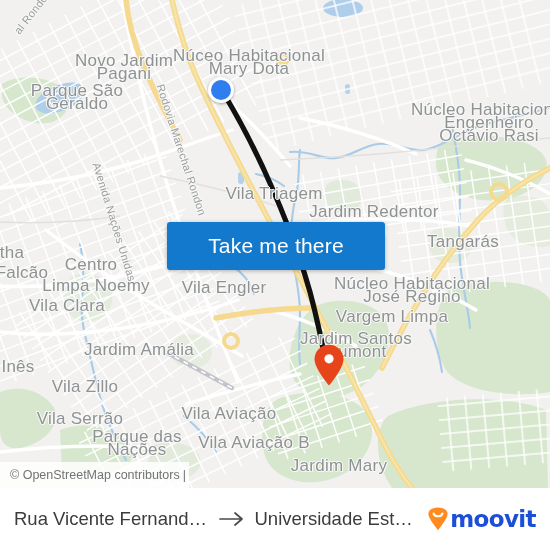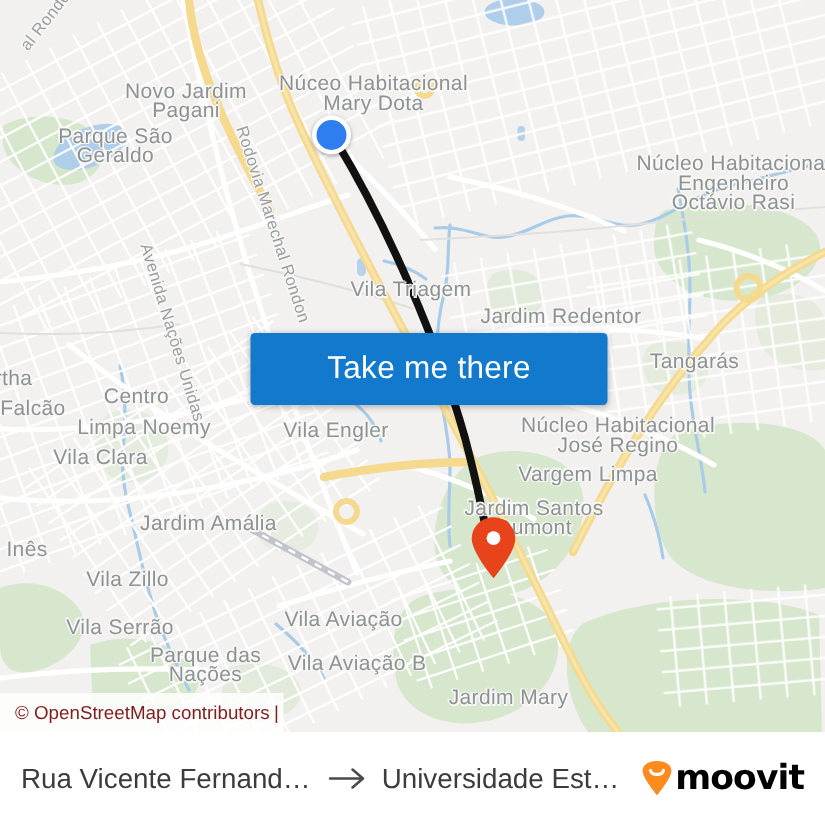--- a/index.html
+++ b/index.html
@@ -33,21 +33,21 @@
     left: 0; top: 0;
     width: 550px;
     height: 488px;
     display: block;
   }
 
   .maplabel {
     position: absolute;
     color: #8f9295;
     font-family: "Liberation Sans", sans-serif;
-    font-size: 14px;
+    font-size: 17px;
     line-height: 13px;
     letter-spacing: 0.25px;
     white-space: pre;
     text-align: center;
     transform: translate(-50%, -50%);
     pointer-events: none;
     text-shadow:
        1px 0 0 rgba(248,248,246,.95), -1px 0 0 rgba(248,248,246,.95),
        0 1px 0 rgba(248,248,246,.95), 0 -1px 0 rgba(248,248,246,.95),
        1px 1px 0 rgba(248,248,246,.85), -1px -1px 0 rgba(248,248,246,.85);
@@ -79,21 +79,21 @@
     position: absolute;
     left: 329px; top: 385px;
     width: 32px; height: 42px;
     margin-left: -16px; margin-top: -41px;
   }
 
   
   #take-me-there {
     position: absolute;
     left: 167px; top: 222px;
-    width: 238px; height: 48px;
+    width: 218px; height: 48px;
     background: #1279cd;
     color: #ffffff;
     border: none;
     border-radius: 3px;
     font-family: "Liberation Sans", sans-serif;
     font-size: 21px;
     letter-spacing: .2px;
     cursor: pointer;
     box-shadow: 0 1px 4px rgba(0,0,0,.28);
     padding: 0;
@@ -102,21 +102,21 @@
   
   #attribution {
     position: absolute;
     left: 0;
     top: 462px;
     height: 26px;
     display: flex;
     align-items: center;
     padding-left: 10px;
     font-size: 12.5px;
-    color: #7f1d1d;
+    color: #737373;
     background: rgba(255,255,255,.82);
     white-space: pre;
   }
   #attribution .sep { padding: 0 3px; }
 
   
   #footer {
     position: absolute;
     left: 0; top: 488px;
     width: 550px; height: 62px;
@@ -142,21 +142,21 @@
   #brand {
     flex: 0 0 auto;
     margin-left: 10px;
     display: flex;
     align-items: center;
   }
   #brand .brand-word {
     font-family: "DejaVu Sans", sans-serif;
     font-size: 23px;
     font-weight: bold;
-    color: #000000;
+    color: #1d4ed8;
     letter-spacing: -0.6px;
     margin-left: 1px;
   }
 </style>
 </head>
 <body>
 
 <div id="screen">
 
   <div id="map">
@@ -328,21 +328,21 @@
         <div class="maplabel" style="left: 392px; top: 316px;">Vargem Limpa</div>
         <div class="maplabel" style="left: 139px; top: 349px;">Jardim Amália</div>
         <div class="maplabel" style="left: 356px; top: 345px;">Jardim Santos
 Dumont</div>
         <div class="maplabel" style="left: 12px; top: 366px; padding-left: 12px;">Inês</div>
         <div class="maplabel" style="left: 85px; top: 386px;">Vila Zillo</div>
         <div class="maplabel" style="left: 229px; top: 413px;">Vila Aviação</div>
         <div class="maplabel" style="left: 67px; top: 418px; margin-left: 13px;">Vila Serrão</div>
         <div class="maplabel" style="left: 105px; top: 443px; margin-left: 32px;">Parque das
 Nações</div>
-        <div class="maplabel" style="left: 238px; top: 442px;">Vila Aviação B</div>
+        <div class="maplabel" style="left: 254px; top: 442px;">Vila Aviação B</div>
         <div class="maplabel" style="left: 339px; top: 465px;">Jardim Mary</div>
       </div>
 
     <div id="origin-marker">
       <div class="dot"></div>
     </div>
 
     <div id="dest-marker">
       <svg viewBox="0 0 32 42" width="32" height="42">
         <path d="M16,41.5 C16,41.5 30.5,24.5 30.5,15.2 C30.5,7.1 24.0,0.8 16,0.8 C8.0,0.8 1.5,7.1 1.5,15.2 C1.5,24.5 16,41.5 16,41.5 Z" fill="#e8441c"></path>

